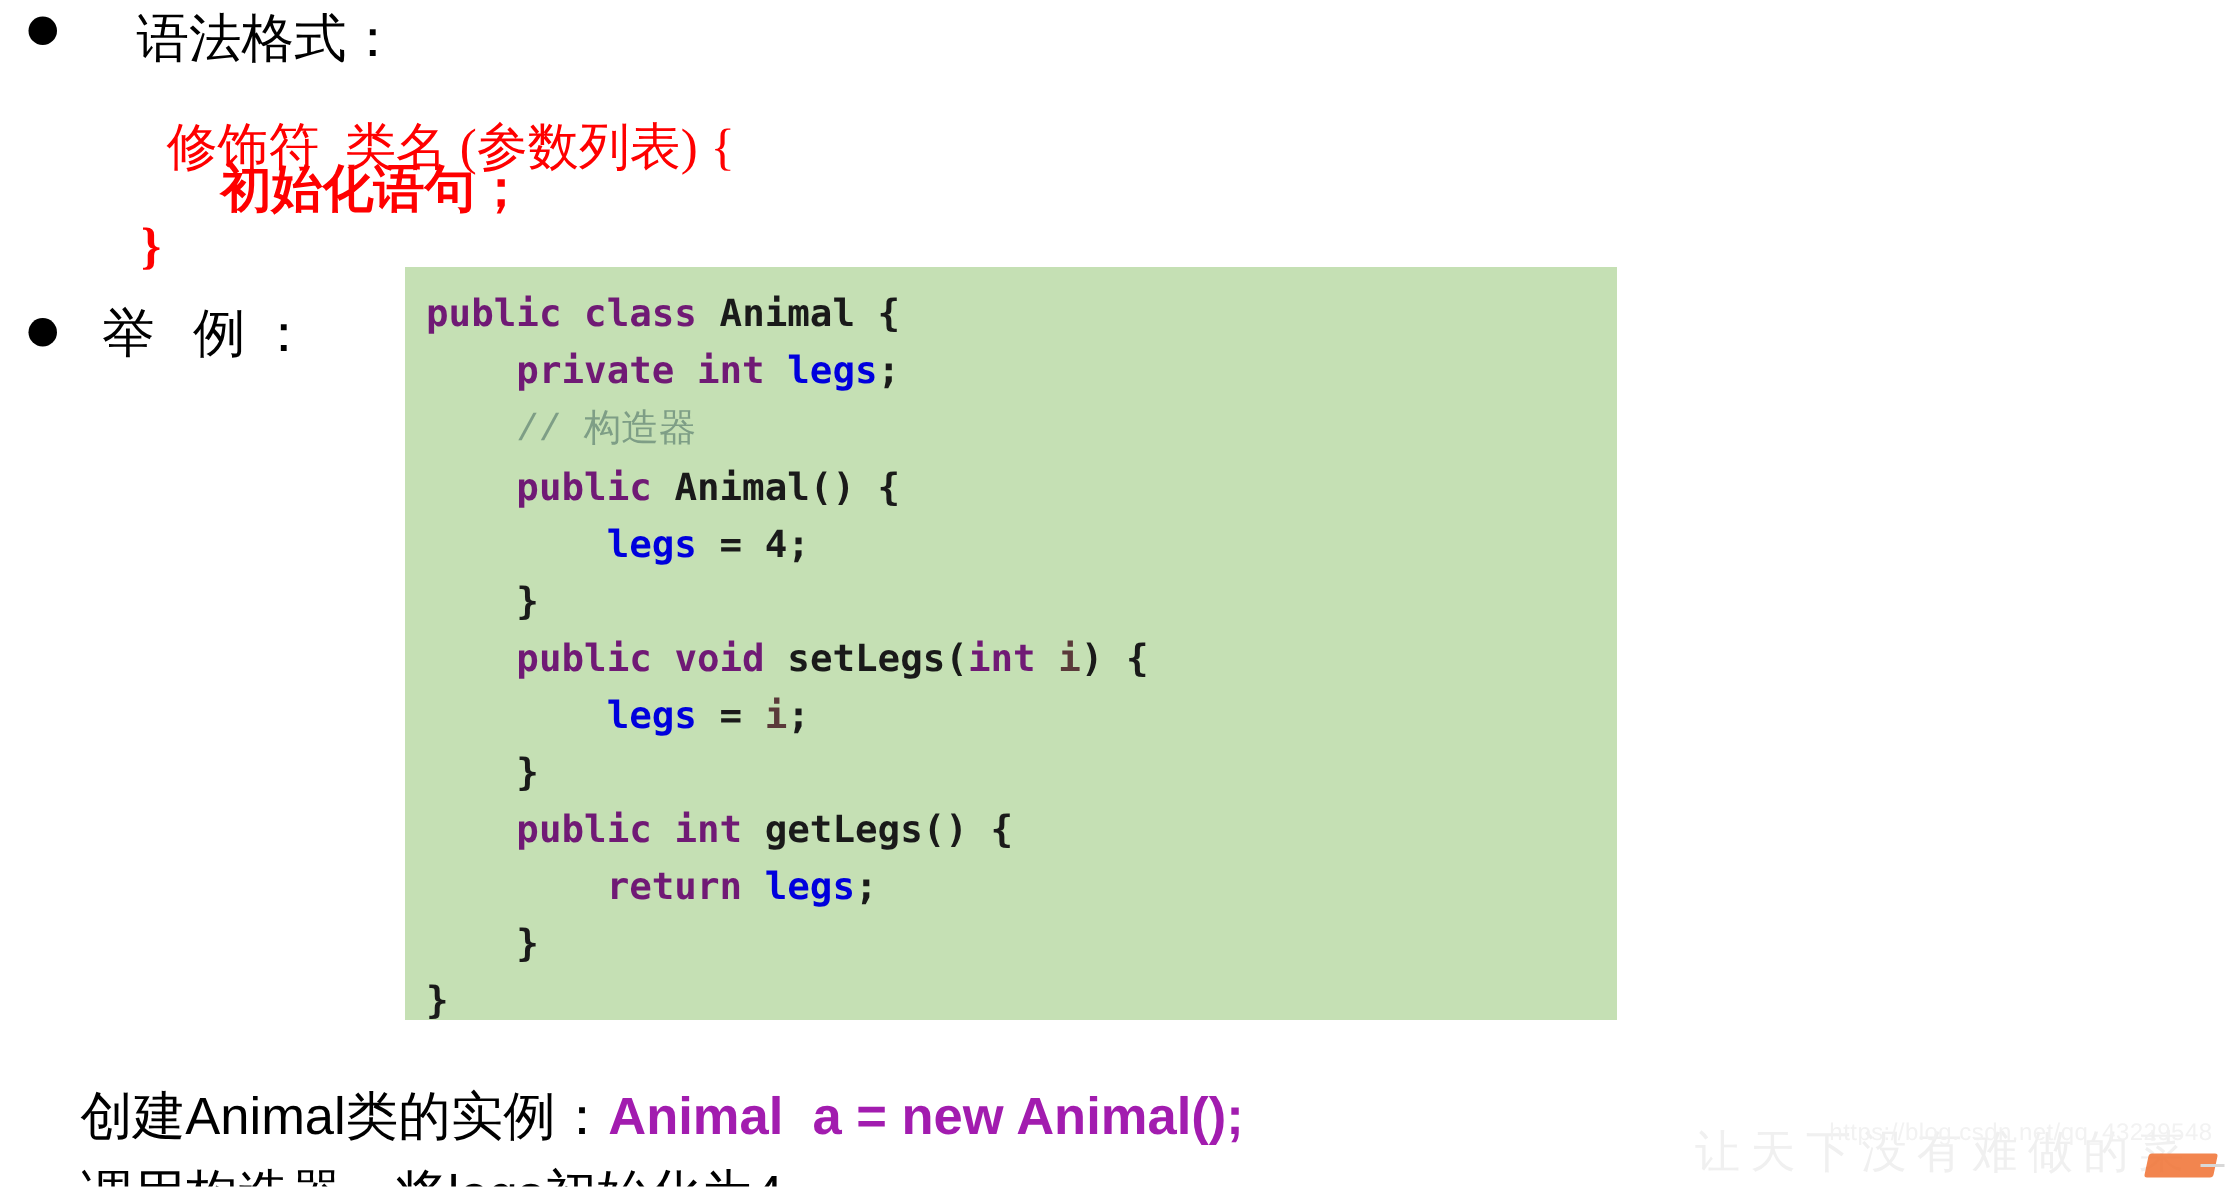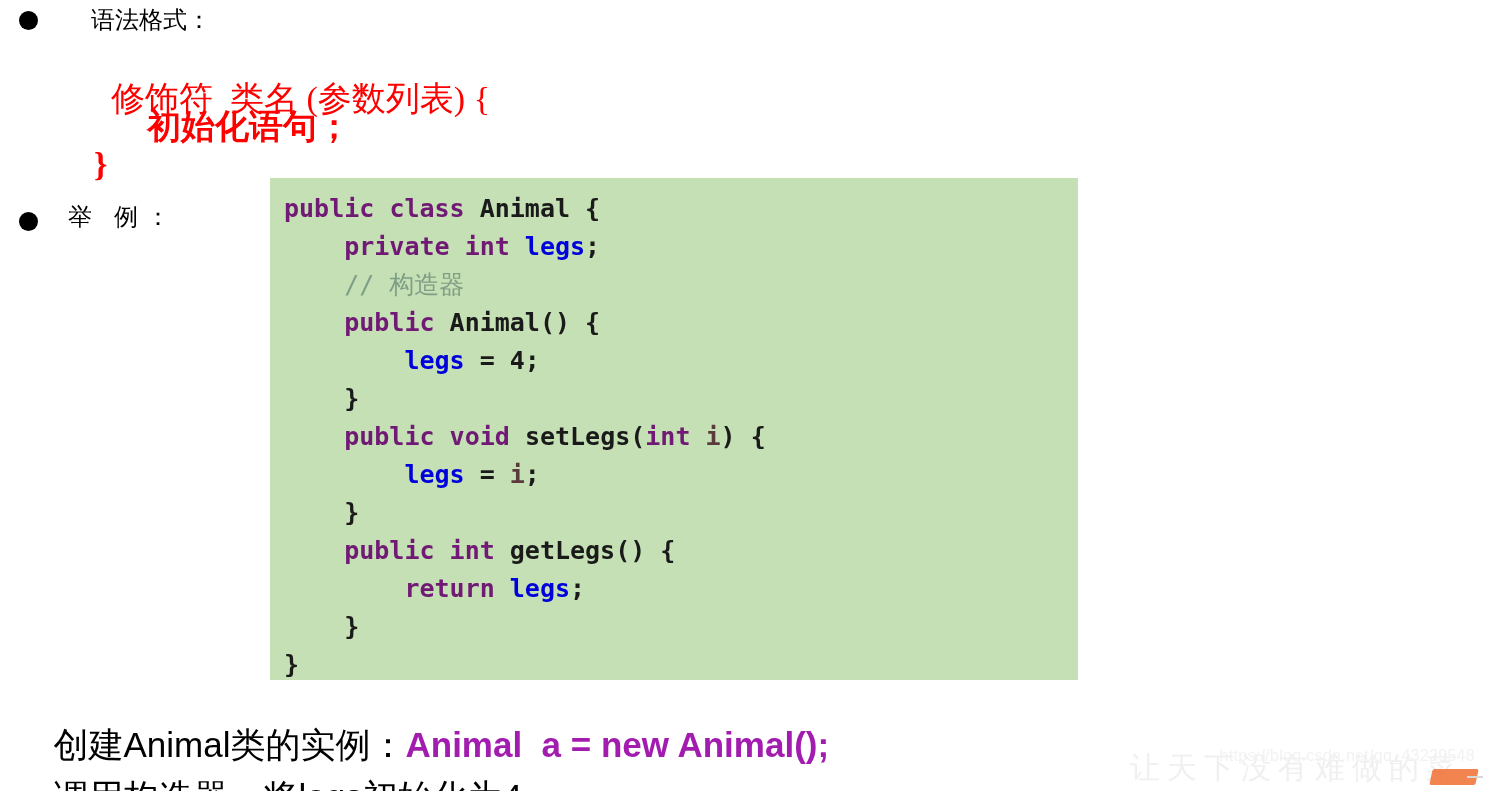--- a/index.html
+++ b/index.html
@@ -20,22 +20,22 @@
   .bullet-dot {
     position: absolute;
     width: 19px;
     height: 19px;
     border-radius: 50%;
     background: #000000;
   }
 
   .bullet-label {
     position: absolute;
-    font-family: Liberation Serif, serif;
-    font-size: 24px;
+    font-family: Liberation Sans, sans-serif;
+    font-size: 35px;
     color: #000000;
     line-height: 1;
     white-space: pre;
   }
 
   
   .syntax-line {
     position: absolute;
     color: #ff0000;
     font-family: "Liberation Serif", "DejaVu Serif", serif;
@@ -68,21 +68,21 @@
     font-family: "DejaVu Sans Mono", "Liberation Mono", monospace;
     font-size: 25px;
     line-height: 38px;
     font-weight: bold;
     color: #1a1a1a;
     white-space: pre;
   }
   .kw  { color: #701a75; }     
   .var { color: #0000dd; }     
   .prm { color: #5a3a3a; }     
-  .cmt { color: #7e9e86; font-weight: normal; } 
+  .cmt { color: #7e9e86; font-weight: normal; font-family: Liberation Mono, monospace; } 
   .pln { color: #1a1a1a; text-align: center; }     
 
   
   .desc-line {
     position: absolute;
     font-family: "Liberation Serif", "DejaVu Serif", serif;
     font-size: 35px;
     line-height: 1;
     color: #000000;
     white-space: pre;

